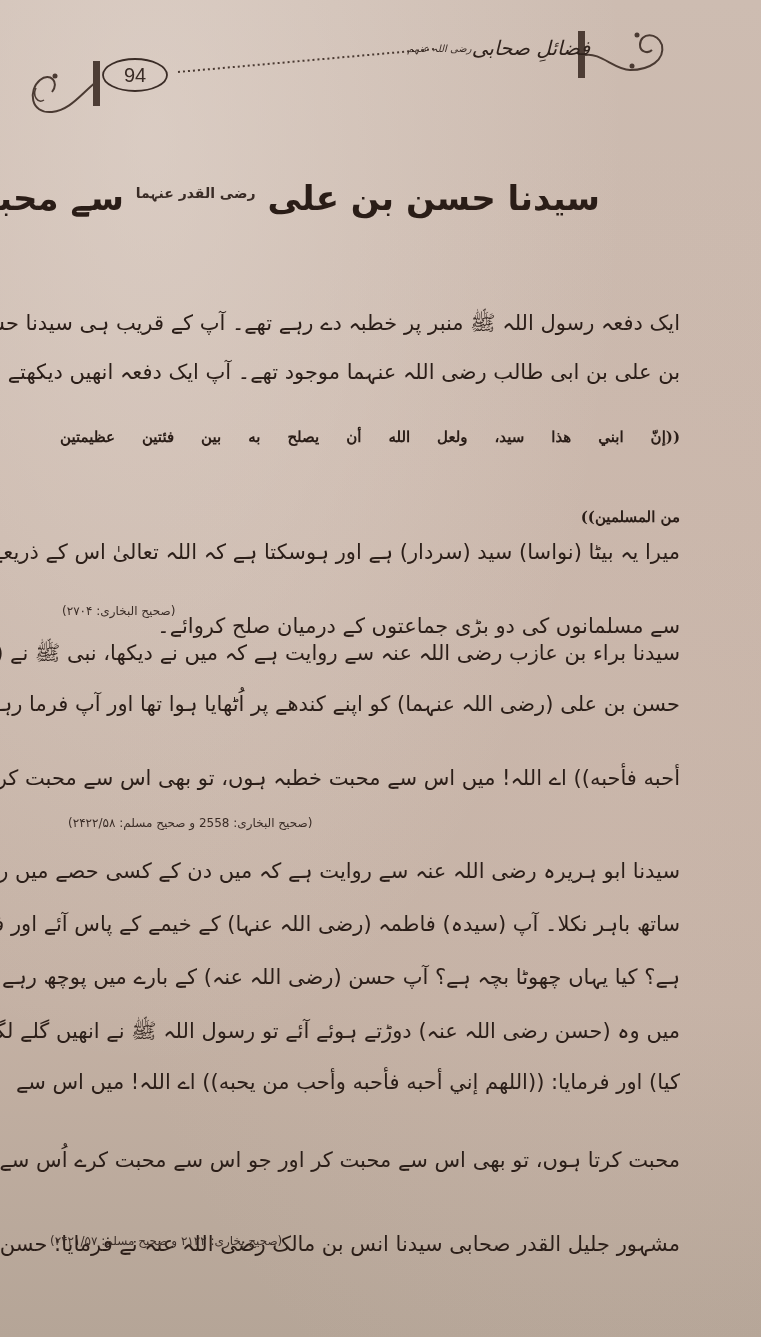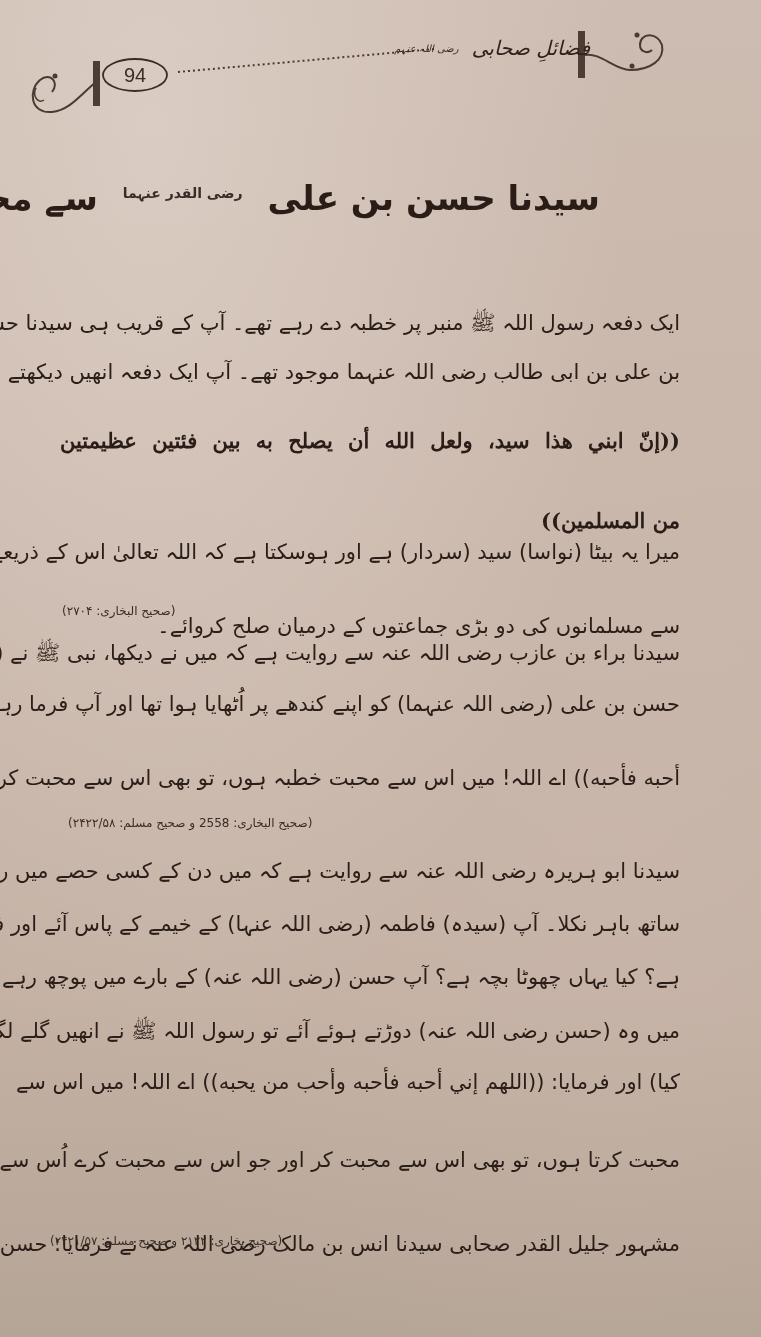--- a/index.html
+++ b/index.html
@@ -47,21 +47,21 @@
       font-size: 20px;
       font-style: italic;
       color: #2f221c;
       display: flex; align-items: center;
       white-space: nowrap;
     }
     .honorific {
       font-size: 10px;
       vertical-align: super;
       color: #3a2c26;
-      margin: 0 13px;
+      margin: 0 0;
     }
     
     .chapter-title {
       position: absolute;
       left: 150px; top: 178px;
       width: 450px;
       text-align: center;
       direction: rtl;
       font-family: "DejaVu Sans", sans-serif;
       font-weight: bold;
@@ -87,21 +87,21 @@
       font-size: 21px;
       color: #2b1e18;
       text-align: justify;
       text-align-last: justify;
     }
     .line.indent { width: 620px; }
     .line.last { text-align-last: right; margin-top: 26px; }
     .line.arabic {
       font-family: "DejaVu Serif", serif;
       font-weight: bold;
-      font-size: 21px;
+      font-size: 15px;
       color: #2a1d17;
     }
     .citation {
       position: absolute;
       direction: rtl;
       white-space: nowrap;
       font-family: "DejaVu Sans", sans-serif;
       font-size: 12px;
       color: #3a2c26;
     }

